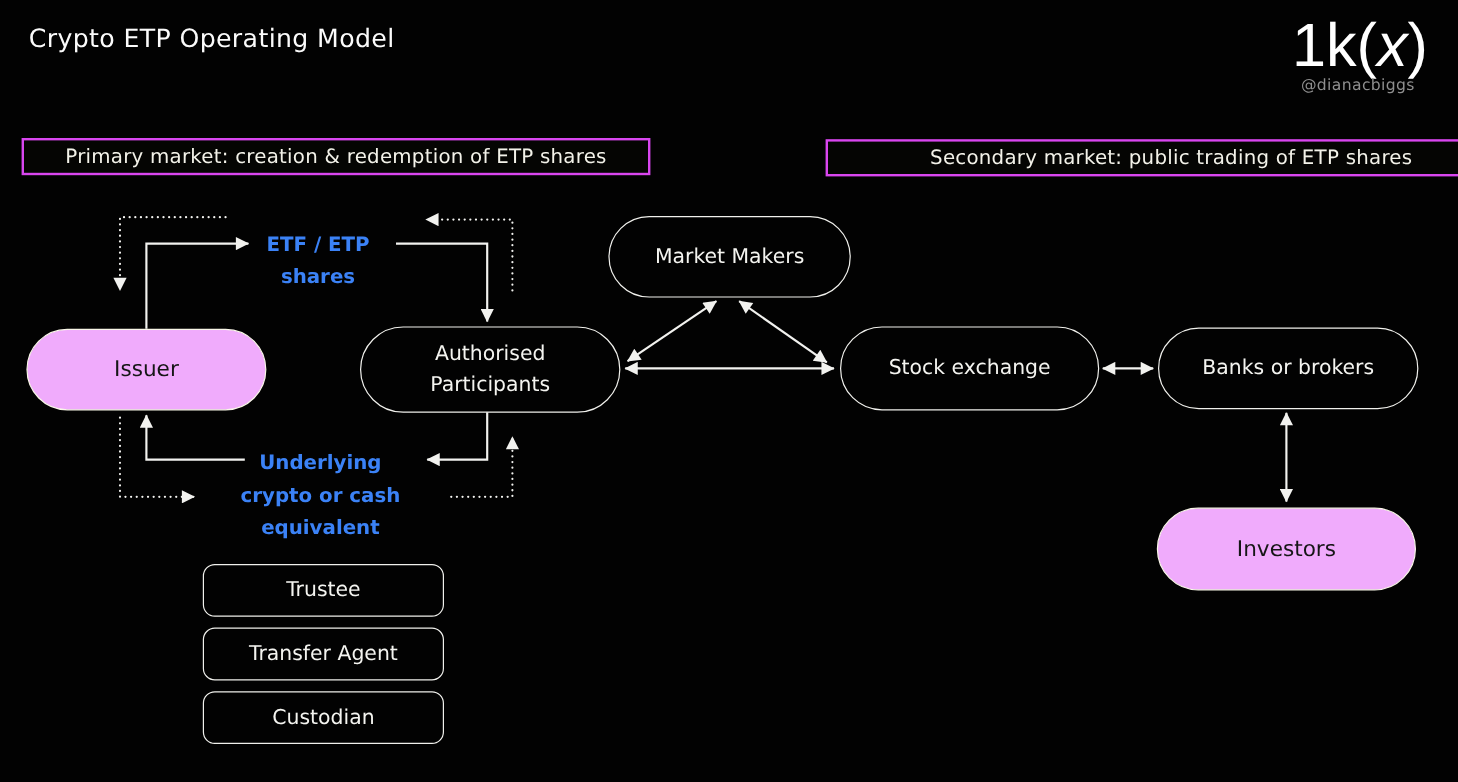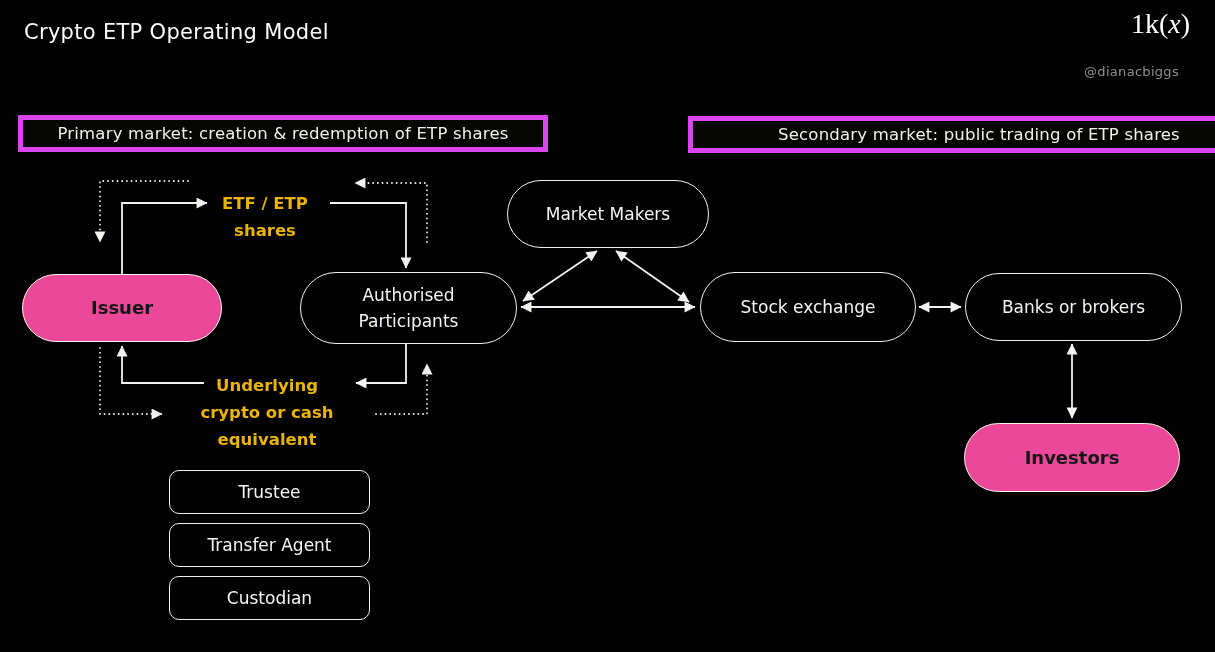--- a/index.html
+++ b/index.html
@@ -5,57 +5,57 @@
   html,body{margin:0;padding:0;background:#000;}
   .stage{
     position:relative;width:1215px;height:652px;background:#020202;
     font-family:"DejaVu Sans","Liberation Sans",sans-serif;color:#f2f2ee;overflow:hidden;
   }
   .title{
     position:absolute;left:24px;top:20px;font-size:21px;font-weight:400;
     letter-spacing:.3px;color:#fbfbfb;
   }
   .logo{
-    position:absolute;right:25px;top:8px;font-family:Liberation Serif, serif;
-    font-size:28px;color:#ffffff;white-space:nowrap;
+    position:absolute;right:25px;top:8px;font-family:Liberation Sans, sans-serif;
+    font-size:51px;color:#ffffff;white-space:nowrap;
   }
   .logo .lx{font-style:italic;}
   .handle{
     position:absolute;right:36px;top:64px;font-size:13px;color:#8f8f8f;letter-spacing:.3px;
   }
   .section-box{
-    position:absolute;height:27px;border:5px solid #d946ef;background:#050503;
+    position:absolute;height:27px;border:2px solid #d946ef;background:#050503;
     display:flex;align-items:center;justify-content:center;
     font-size:16.5px;color:#f3f2e9;letter-spacing:.2px;
   }
   .box-primary{left:18px;top:115px;width:520px;}
   .box-secondary{left:688px;top:116px;width:502px;padding-left:35px;}
   .pill{
     position:absolute;border:1.5px solid #f0f0ec;border-radius:40px;background:#020202;
     display:flex;flex-direction:column;align-items:center;justify-content:center;
     font-size:17px;line-height:1.55;color:#f4f4f0;text-align:center;
   }
-  .pill.cream{background:#ec4899;border-color:#f9f7e8;color:#161616;font-size:18px;font-weight:bold;}
+  .pill.cream{background:#f0abfc;border-color:#f9f7e8;color:#161616;font-size:18px;}
   .pill-issuer{left:22px;top:274px;width:198px;height:66px;}
   .pill-ap{left:300px;top:272px;width:215px;height:70px;}
   .pill-mm{left:507px;top:180px;width:200px;height:66px;}
   .pill-se{left:700px;top:272px;width:214px;height:68px;}
   .pill-bb{left:965px;top:273px;width:215px;height:66px;}
   .pill-inv{left:964px;top:423px;width:214px;height:67px;}
   .rectbox{
     position:absolute;left:169px;width:199px;height:42px;border:1.5px solid #f0f0ec;
     border-radius:10px;background:#020202;display:flex;align-items:center;justify-content:center;
     font-size:17px;color:#f4f4f0;
   }
   .rect-trustee{top:470px;justify-content:center;}
   .rect-transfer{top:523px;}
   .rect-custodian{top:576px;text-align:right;}
   .flow-label{
     position:absolute;text-align:center;font-weight:bold;font-size:16.5px;
-    color:#eab308;line-height:27px;
+    color:#3b82f6;line-height:27px;
   }
   .lbl-etp{left:198px;top:190px;width:134px;}
   .lbl-underlying{left:185px;top:372px;width:164px;}
   svg.edges{position:absolute;left:0;top:0;pointer-events:none;}
   .edge{stroke:#f2f2ef;stroke-width:1.8;fill:none;}
   .edge.dotted{stroke-dasharray:0.1 4.6;stroke-linecap:round;}
 </style>
 </head>
 <body>
 

